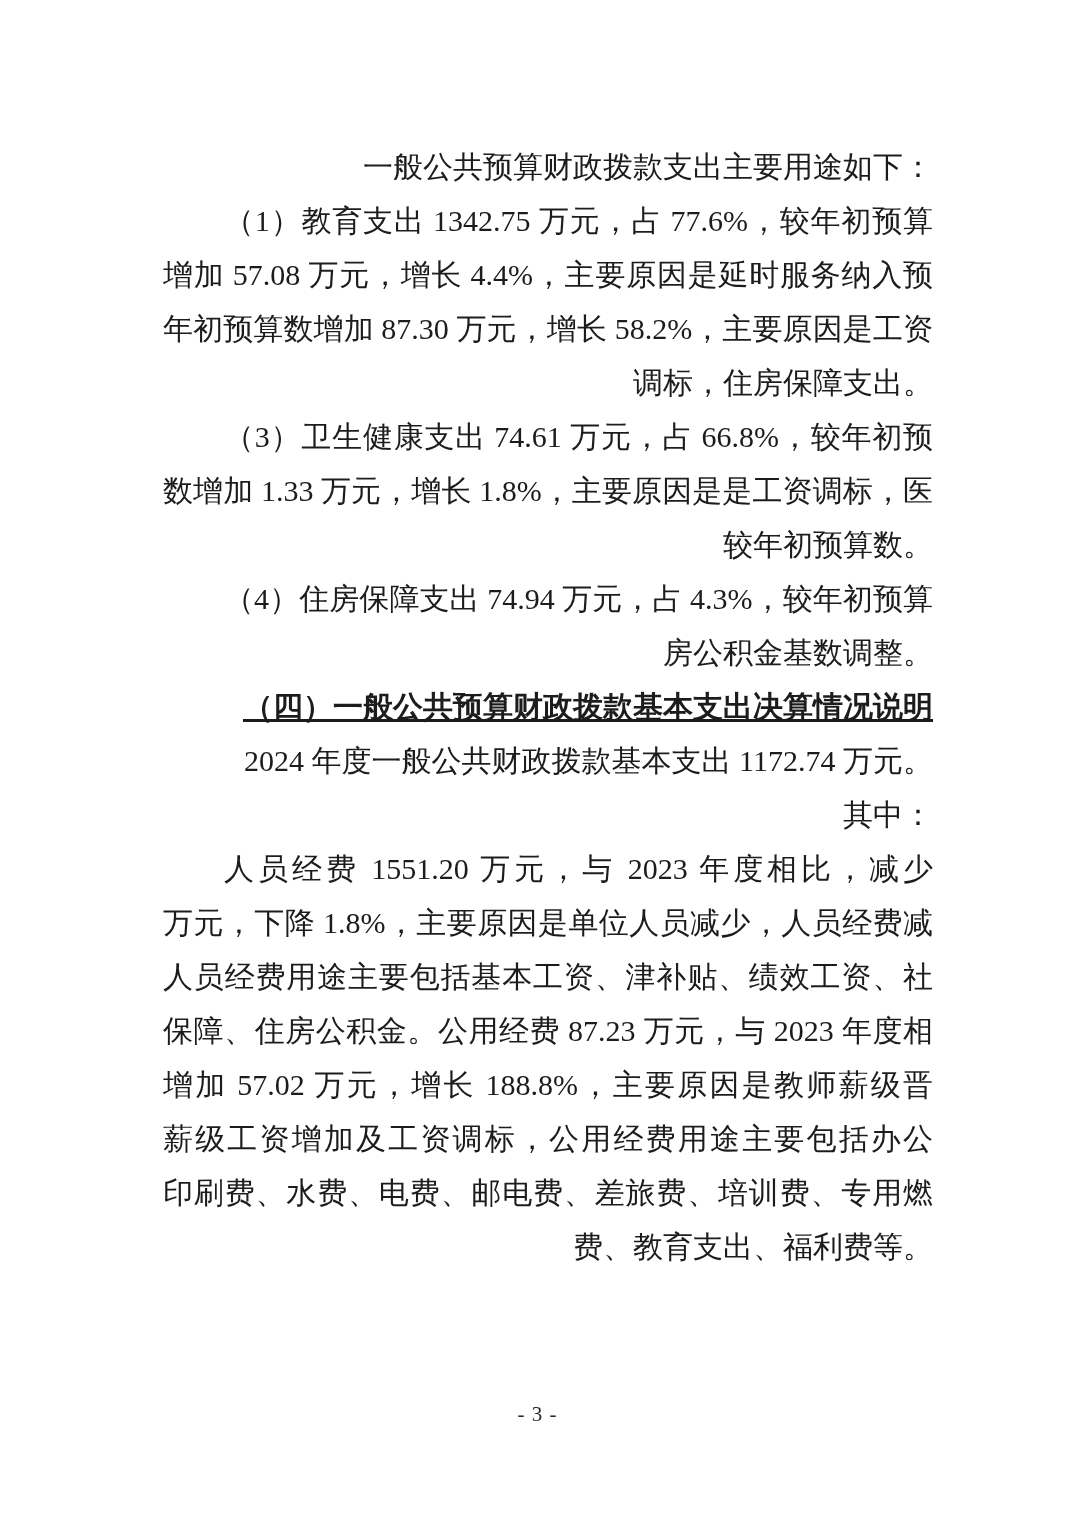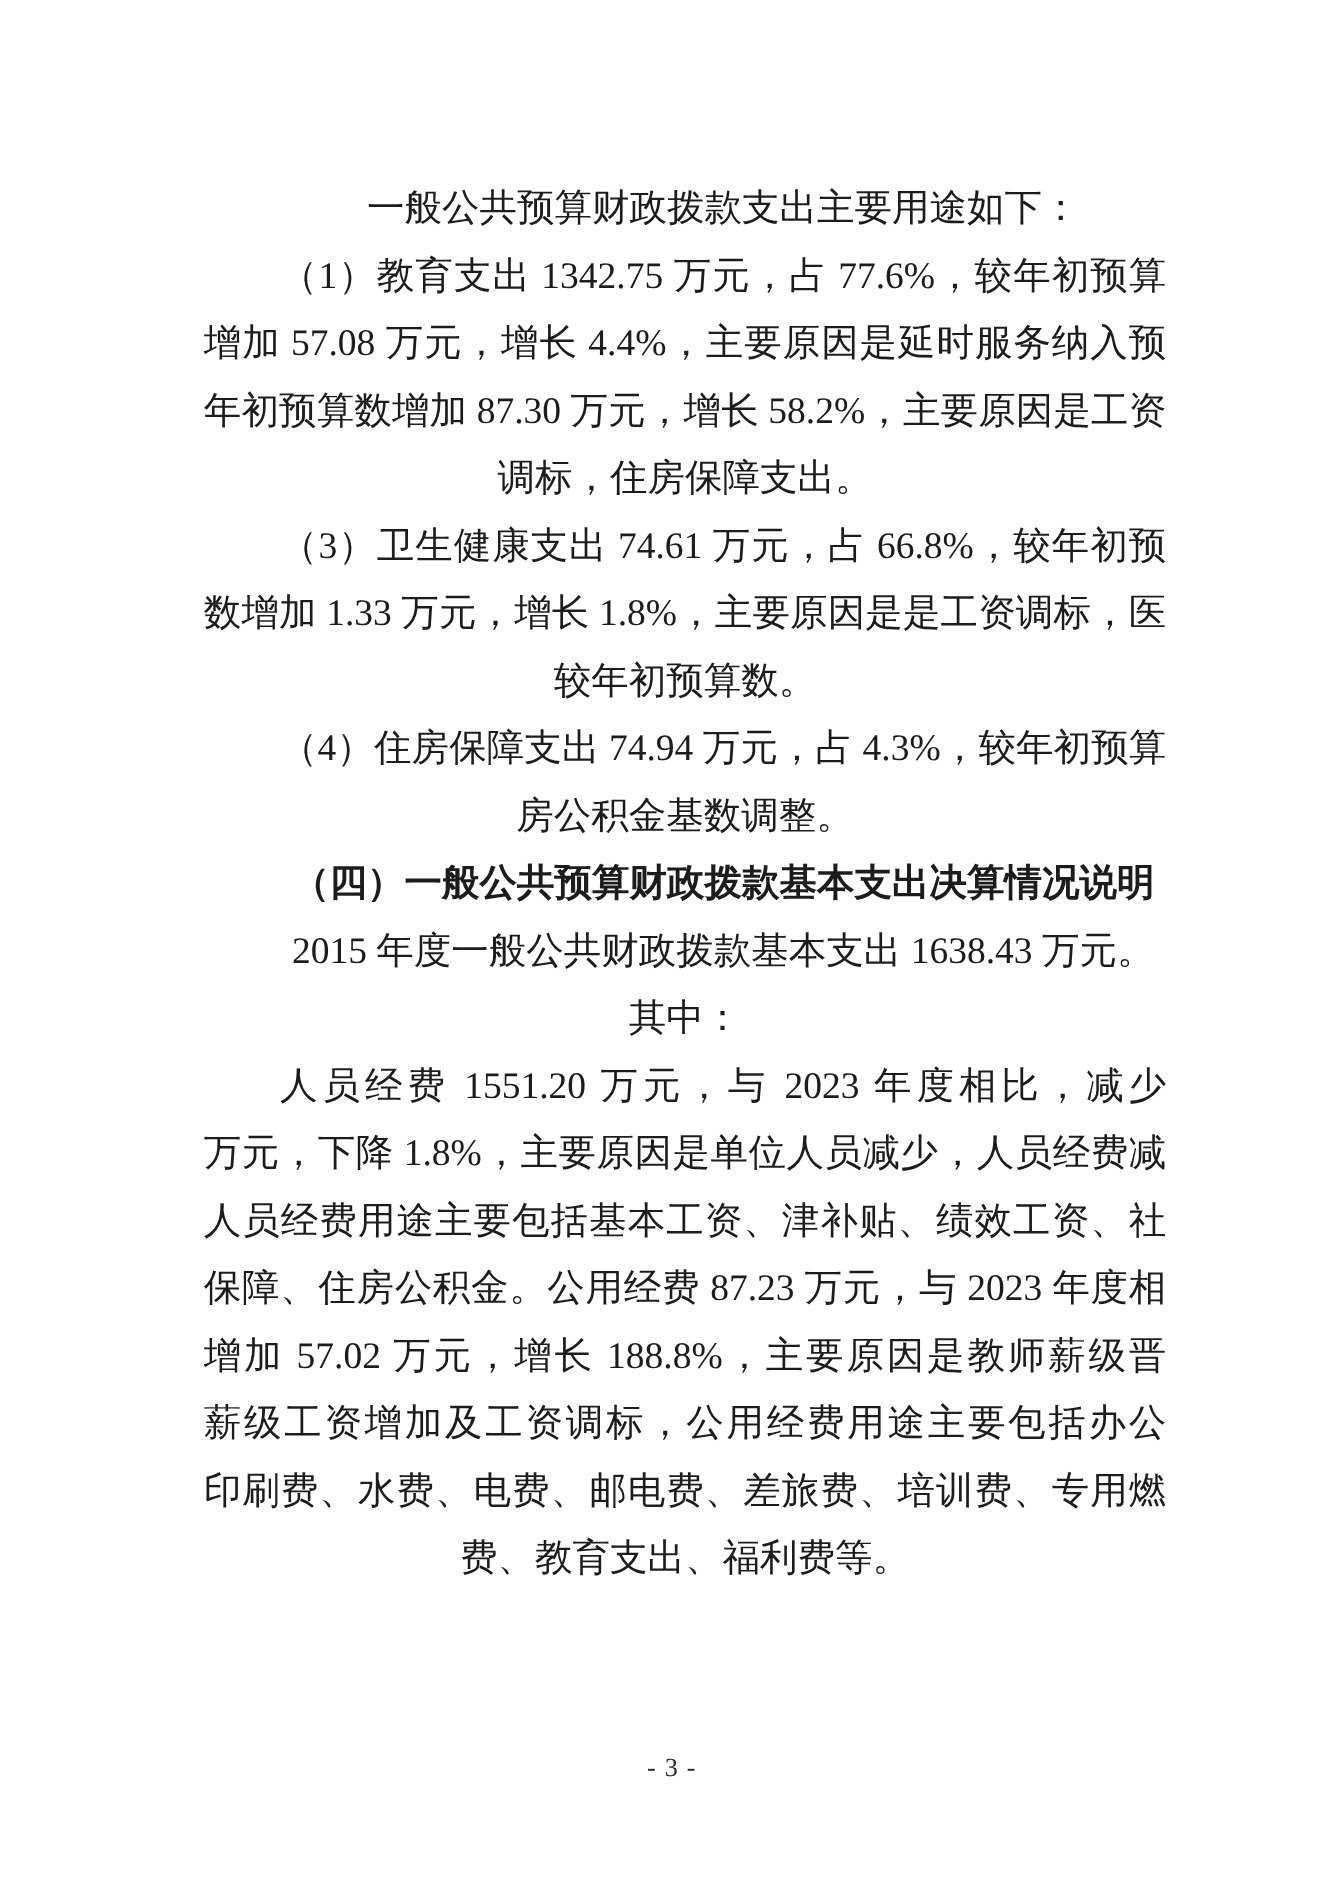--- a/index.html
+++ b/index.html
@@ -21,31 +21,32 @@
     left: 163px;
     top: 140px;
     width: 770px;
   }
   .line {
     font-size: 30px;
     height: 54px;
     line-height: 54px;
     overflow: hidden;
     white-space: normal;
-    text-align: center;
+    text-align: right;
   }
   .line.indent {
     text-indent: 61px;
   }
   .line.fill {
     text-align: justify;
     text-align-last: justify;
   }
   .line.bold {
     font-weight: 700;
+    text-decoration: underline;
   }
   .footer {
     position: absolute;
     top: 1400px;
     left: 0;
     width: 100%;
     text-align: center;
     font-size: 21px;
     line-height: 28px;
     color: #2a2a2a;
@@ -61,21 +62,21 @@
       <div class="line indent fill">（1）教育支出 1342.75 万元，占 77.6%，较年初预算数</div>
       <div class="line fill">增加 57.08 万元，增长 4.4%，主要原因是延时服务纳入预算。</div>
       <div class="line fill">年初预算数增加 87.30 万元，增长 58.2%，主要原因是工资</div>
       <div class="line">调标，住房保障支出。</div>
       <div class="line indent fill">（3）卫生健康支出 74.61 万元，占 66.8%，较年初预算</div>
       <div class="line fill">数增加 1.33 万元，增长 1.8%，主要原因是是工资调标，医</div>
       <div class="line">较年初预算数。</div>
       <div class="line indent fill">（4）住房保障支出 74.94 万元，占 4.3%，较年初预算</div>
       <div class="line">房公积金基数调整。</div>
       <div class="line indent bold">（四）一般公共预算财政拨款基本支出决算情况说明</div>
-      <div class="line indent">2015 年度一般公共财政拨款基本支出 1638.43 万元。</div>
+      <div class="line indent">2024 年度一般公共财政拨款基本支出 1172.74 万元。</div>
       <div class="line">其中：</div>
       <div class="line indent fill">人员经费 1551.20 万元，与 2023 年度相比，减少 28.51</div>
       <div class="line fill">万元，下降 1.8%，主要原因是单位人员减少，人员经费减少。</div>
       <div class="line fill">人员经费用途主要包括基本工资、津补贴、绩效工资、社会</div>
       <div class="line fill">保障、住房公积金。公用经费 87.23 万元，与 2023 年度相比，</div>
       <div class="line fill">增加 57.02 万元，增长 188.8%，主要原因是教师薪级晋升，</div>
       <div class="line fill">薪级工资增加及工资调标，公用经费用途主要包括办公费、</div>
       <div class="line fill">印刷费、水费、电费、邮电费、差旅费、培训费、专用燃料</div>
       <div class="line">费、教育支出、福利费等。</div>
     </div>

